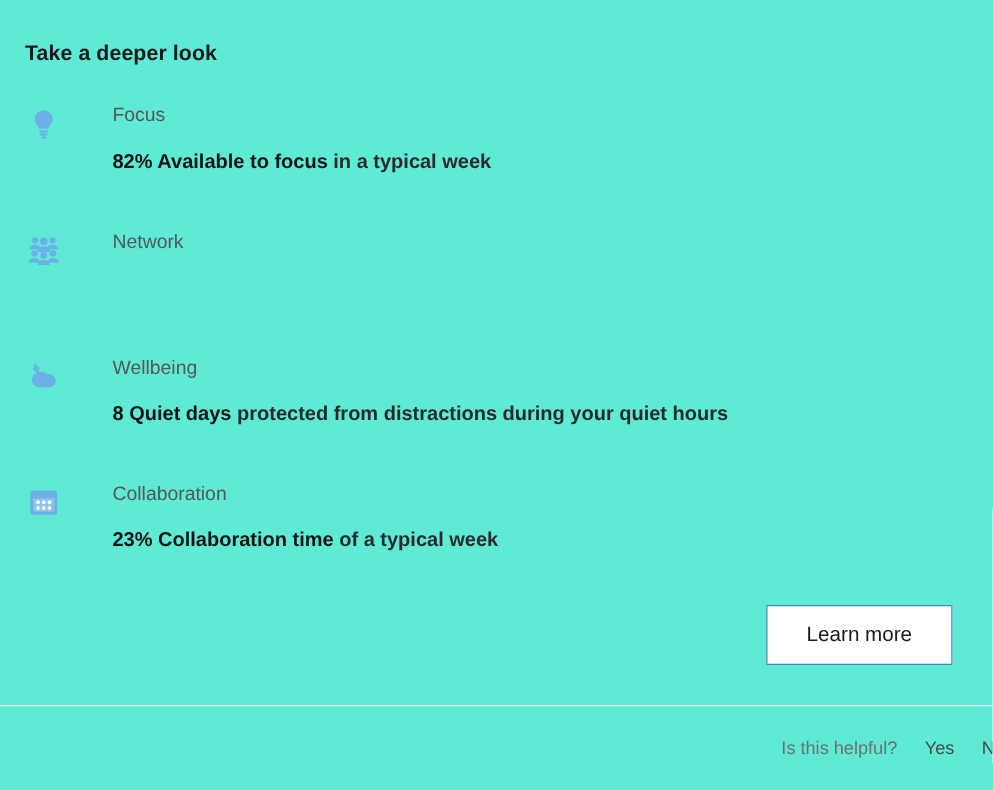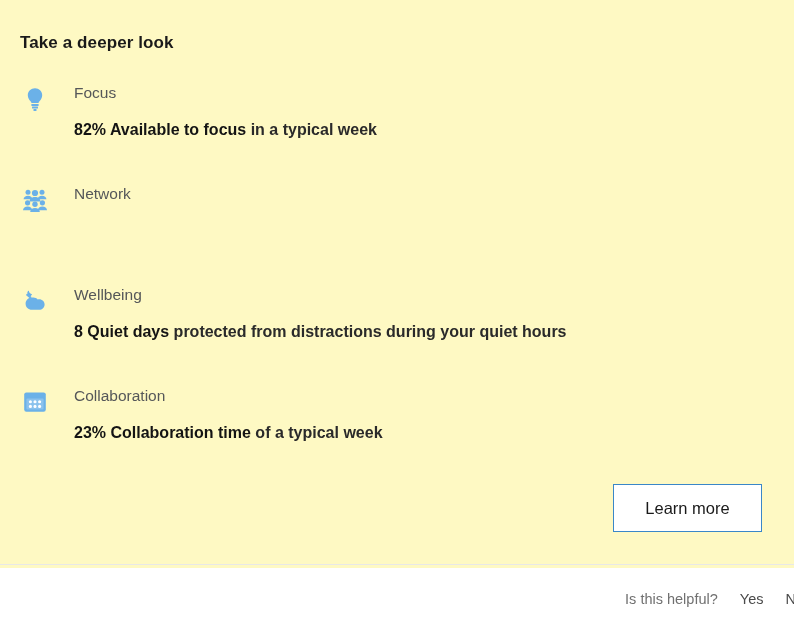--- a/index.html
+++ b/index.html
@@ -8,22 +8,22 @@
     width: 794px;
     height: 632px;
     background: #ffffff;
     font-family: "Liberation Sans", "DejaVu Sans", sans-serif;
     overflow: hidden;
   }
 
   #card {
     position: relative;
     width: 794px;
-    height: 568px;
-    background: #fef9c3;
+    height: 632px;
+    background: #5eead4;
     display: flex;
     flex-direction: column;
   }
 
   
   #title {
     position: absolute;
     left: 20px;
     top: 33px;
     font-size: 17px;
@@ -37,21 +37,21 @@
   #insights {
     position: absolute;
     left: 0;
     top: 78px;
     width: 794px;
   }
 
   .insight {
     position: relative;
     height: 101px;
-    padding-left: 20px;
+    padding-left: 36px;
   }
 
   .icon-slot {
     position: absolute;
     left: 20px;
     top: 6px;
     width: 30px;
     height: 30px;
     display: flex;
     align-items: center;

